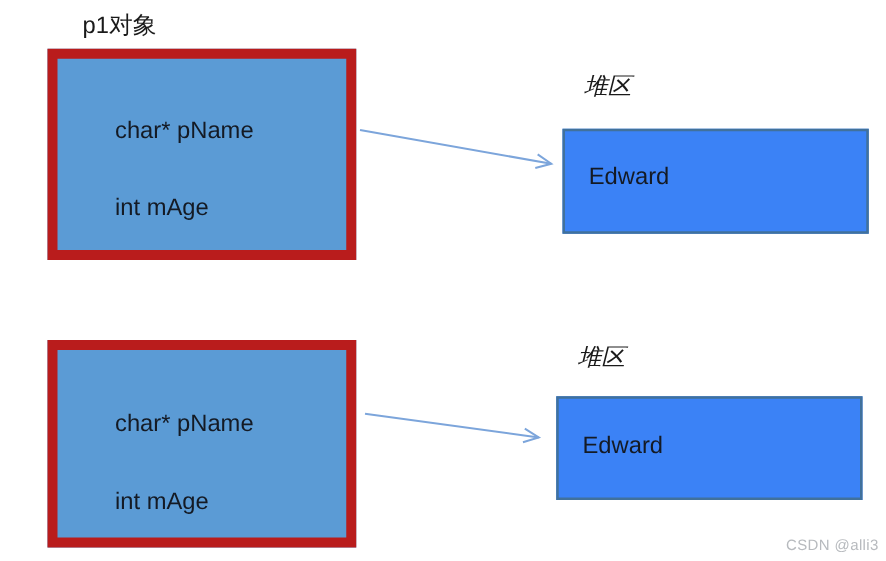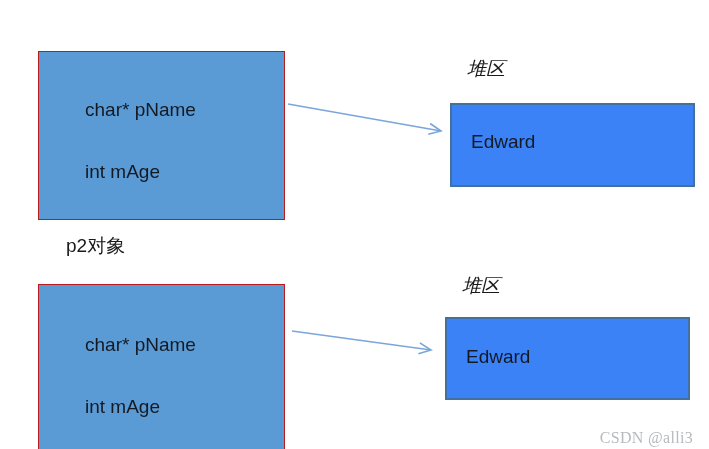--- a/index.html
+++ b/index.html
@@ -14,22 +14,21 @@
   .obj-title {
     position: absolute;
     font-size: 19px;
     color: #1a1a1a;
     white-space: nowrap;
   }
   .obj-box {
     position: absolute;
     box-sizing: border-box;
     background: #5b9bd5;
-    border: 1px solid #b91c1c;
-    margin-top: 12px;
+    border: 8px solid #b91c1c;
   }
   .field {
     position: absolute;
     font-size: 19px;
     color: #141a24;
     white-space: nowrap;
   }
   .heap-title {
     position: absolute;
     font-size: 19px;
@@ -52,56 +51,55 @@
   .arrows {
     position: absolute;
     left: 0; top: 0;
     width: 709px;
     height: 449px;
     pointer-events: none;
   }
   .watermark {
     position: absolute;
     top: 429px;
-    right: 16px;
-    font-size: 16px;
+    right: 6px;
+    font-size: 12px;
     color: #b7babe;
     letter-spacing: 0.3px;
     white-space: nowrap;
-    font-family: Liberation Serif, serif;
   }
 </style>
 </head>
 <body>
 
 <div class="canvas">
 
   <svg class="arrows" viewBox="0 0 709 449" xmlns="http://www.w3.org/2000/svg">
     <defs>
       <marker id="arrowhead" markerUnits="userSpaceOnUse" markerWidth="16" markerHeight="14" refX="13" refY="6.5" orient="auto">
         <path d="M1,1 L13,6.5 L1,12" fill="none" stroke="#7ca5db" stroke-width="1.6"></path>
       </marker>
     </defs>
     <line x1="288" y1="104" x2="441" y2="131" stroke="#7ca5db" stroke-width="1.6" marker-end="url(#arrowhead)"></line>
     <line x1="292" y1="331" x2="431" y2="350" stroke="#7ca5db" stroke-width="1.6" marker-end="url(#arrowhead)"></line>
   </svg>
 
+  <div class="obj-title" style="left:66px; top:7px;">p1对象</div>
 
   <div class="obj-box" style="left:38px; top:39px; width:247px; height:169px;">
     <div class="field" style="left:46px; top:47px;">char* pName</div>
     <div class="field" style="left:46px; top:109px;">int mAge</div>
   </div>
 
   <div class="heap-title" style="left:467px; top:56px;">堆区</div>
 
   <div class="heap-box" style="left:450px; top:103px; width:245px; height:84px;">
     <div class="heap-value" style="left:19px; top:26px;">Edward</div>
   </div>
 
-  <div class="obj-title" style="left:66px; top:233px;">p2对象</div>
 
   <div class="obj-box" style="left:38px; top:272px; width:247px; height:166px;">
     <div class="field" style="left:46px; top:49px;">char* pName</div>
     <div class="field" style="left:46px; top:111px;">int mAge</div>
   </div>
 
   <div class="heap-title" style="left:462px; top:273px;">堆区</div>
 
   <div class="heap-box" style="left:445px; top:317px; width:245px; height:83px;">
     <div class="heap-value" style="left:19px; top:27px;">Edward</div>

